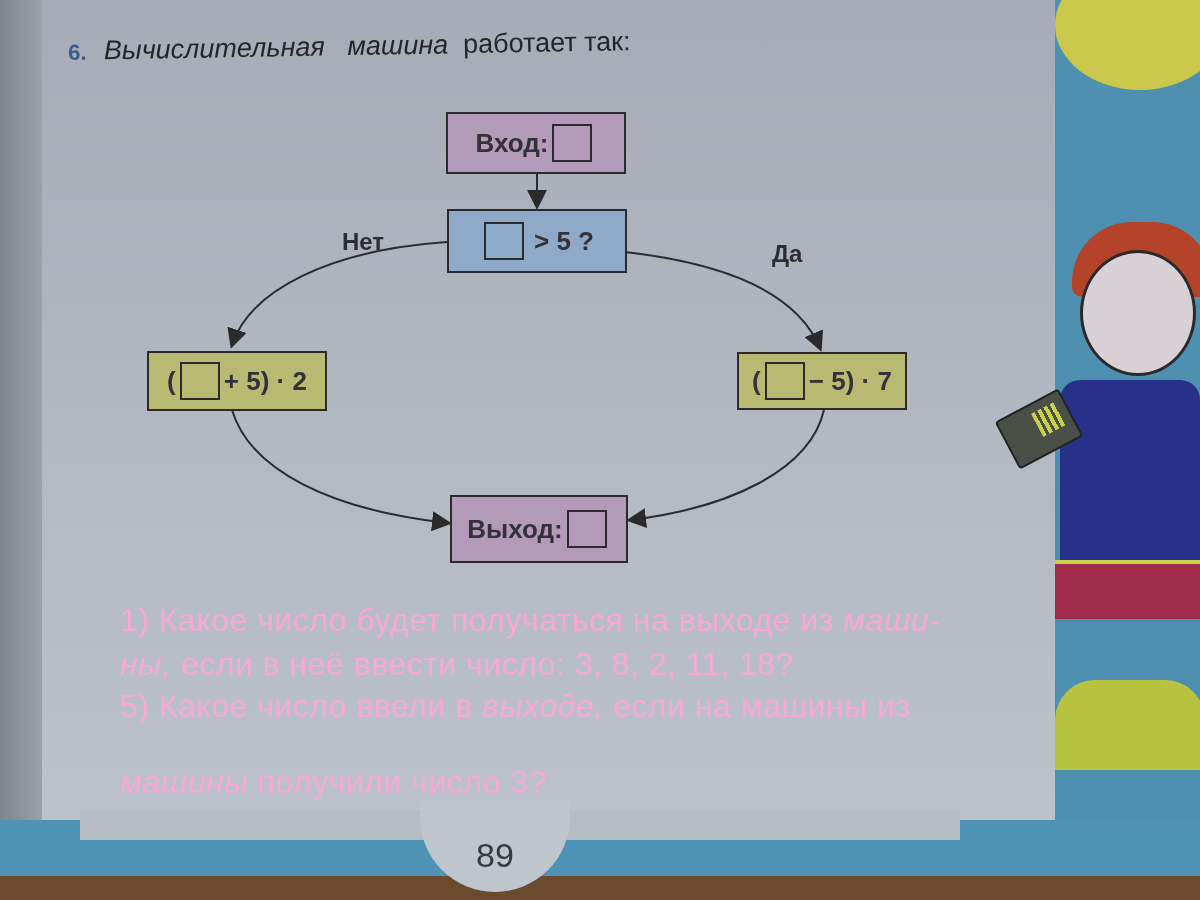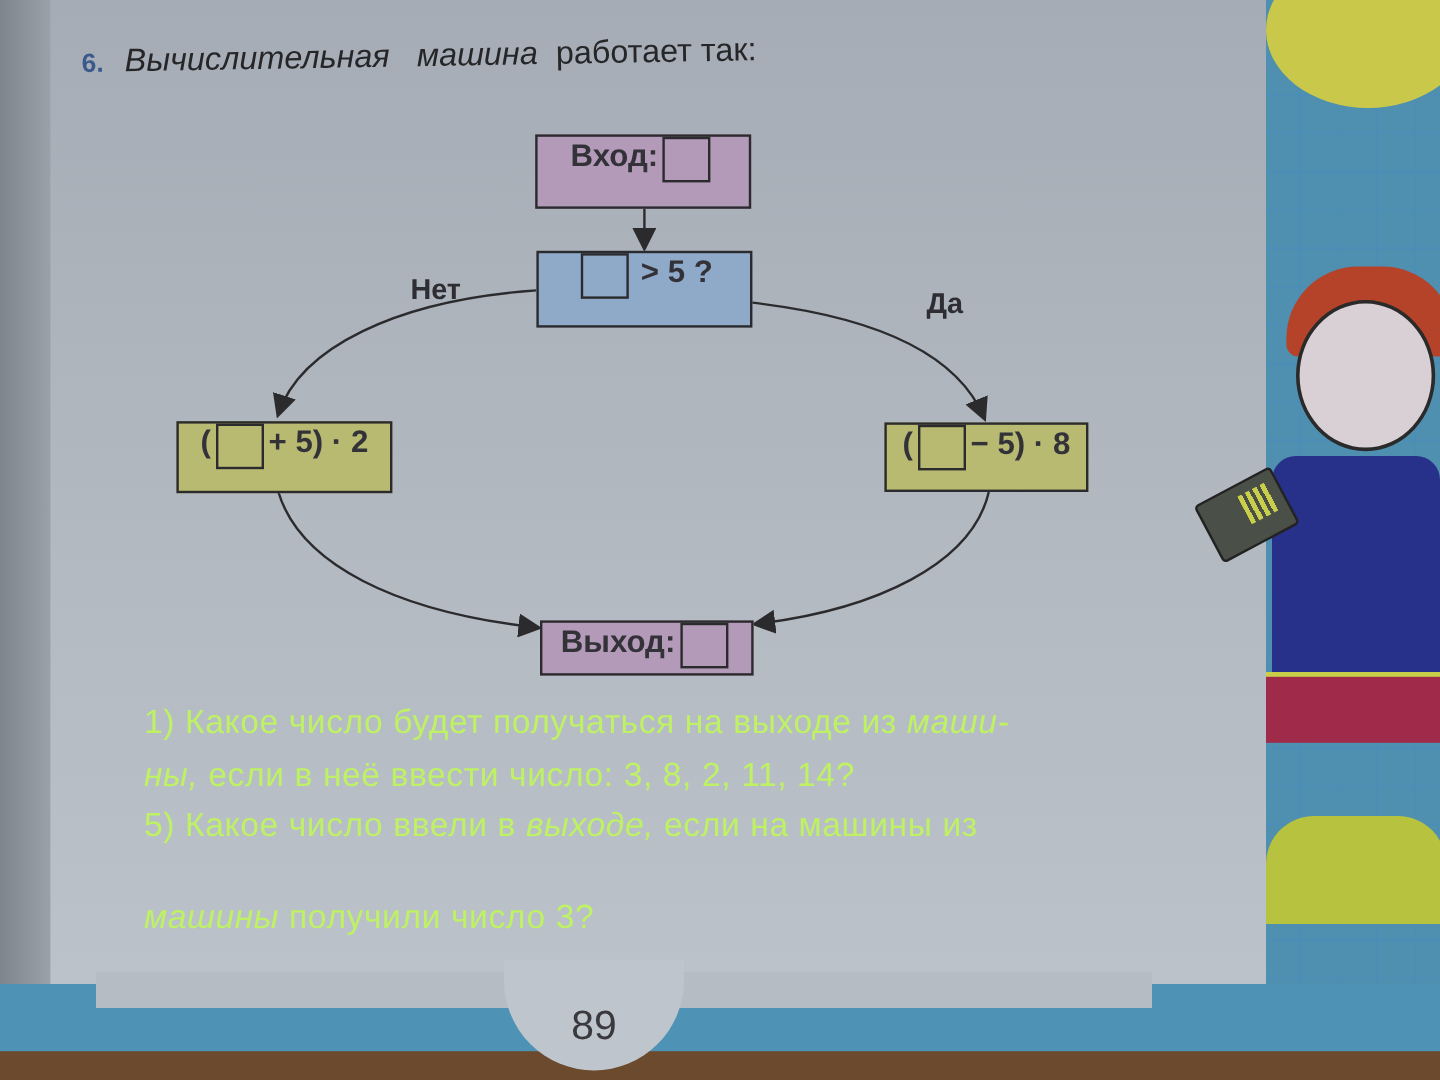--- a/index.html
+++ b/index.html
@@ -87,39 +87,39 @@
     .task-title {
       position: absolute; left: 68px; top: 36px; font-size: 27px; color: #262628;
       white-space: nowrap; transform: rotate(-1deg); transform-origin: left center;
     }
     .task-num { color: #3b5a8c; font-weight: bold; font-size: 22px; margin-right: 10px; }
     .it { font-style: italic; }
 
     
     .box {
       position: absolute; border: 2px solid #2b2b2e; box-sizing: border-box;
-      display: flex; justify-content: center;
+      display: flex; align-items: center; justify-content: center;
       font-weight: bold; color: #333238; font-size: 26px;
     }
     .pink { background: #b39ab8; }
     .blue { background: #8fa9c9; }
     .green { background: #b8ba72; }
     .sq {
       display: inline-block; border: 2px solid #2b2b2e; box-sizing: border-box;
       width: 40px; height: 38px; vertical-align: middle; margin: 0 4px;
     }
     .lbl {
       position: absolute; font-weight: bold; font-size: 24px; color: #2e2d33; margin-left: 44px;
     }
     svg.arrows { position: absolute; left: 0; top: 0; }
 
     
     .q {
-      position: absolute; left: 120px; font-size: 28px; color: #bef264;
-      white-space: nowrap; letter-spacing: 0.5px;
+      position: absolute; left: 120px; font-size: 32px; color: #f9a8d4;
+      white-space: nowrap; letter-spacing: 0.5px; margin-top: 16px;
     }
   </style>
 </head>
 <body>
 
 <div class="photo-bg"></div>
 <div class="illus"></div>
 <div class="sun"></div>
 <div class="girl-hair"></div>
 <div class="girl-head"></div>
@@ -172,35 +172,35 @@
 
 <div class="box green" style="left:147px;top:351px;width:180px;height:60px;">
   <span>(</span>
   <span class="sq"></span>
   <span>+ 5) · 2</span>
 </div>
 
 <div class="box green" style="left:737px;top:352px;width:170px;height:58px;">
   <span>(</span>
   <span class="sq"></span>
-  <span>− 5) · 8</span>
-</div>
-
-<div class="box pink" style="left:450px;top:495px;width:178px;height:46px;margin-top:22px;">
+  <span>− 5) · 7</span>
+</div>
+
+<div class="box pink" style="left:450px;top:495px;width:178px;height:68px;">
   <span>Выход:</span>
   <span class="sq"></span>
 </div>
 
 <div class="q" style="top:586px;">
   <span>1) Какое число будет получаться на выходе из</span>
   <span class="it">маши-</span>
 </div>
 <div class="q" style="top:630px;">
   <span class="it">ны,</span>
-  <span>если в неё ввести число: 3, 8, 2, 11, 14?</span>
+  <span>если в неё ввести число: 3, 8, 2, 11, 18?</span>
 </div>
 <div class="q" style="top:672px;">
   <span>5) Какое число ввели в</span>
   <span class="it">выходе,</span>
   <span>если на машины из</span>
 </div>
 <div class="q" style="top:748px;text-align:center;">
   <span class="it">машины</span>
   <span>получили число 3?</span>
 </div>

